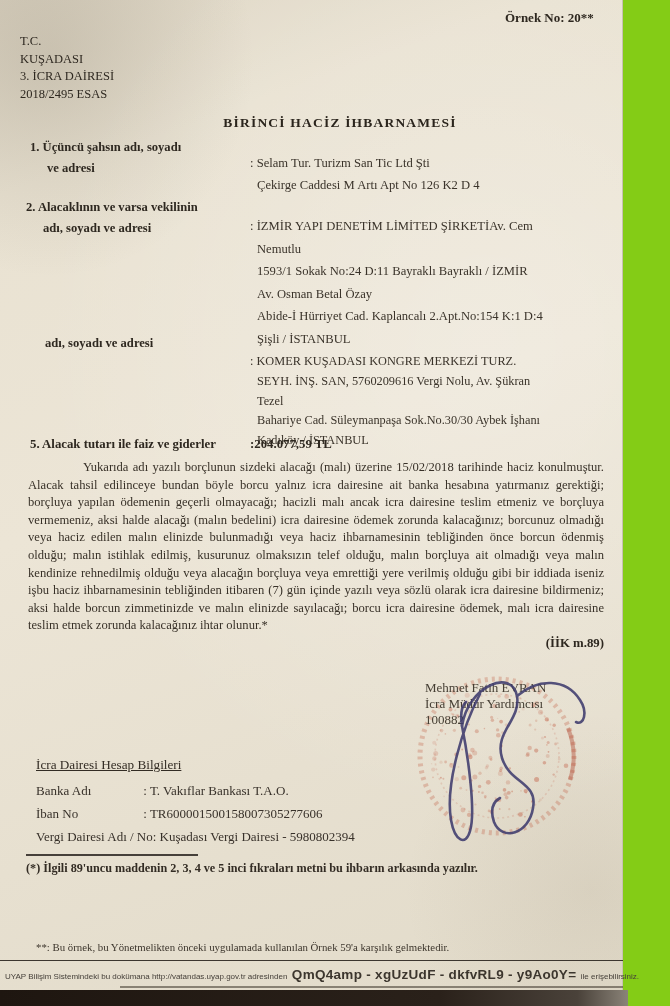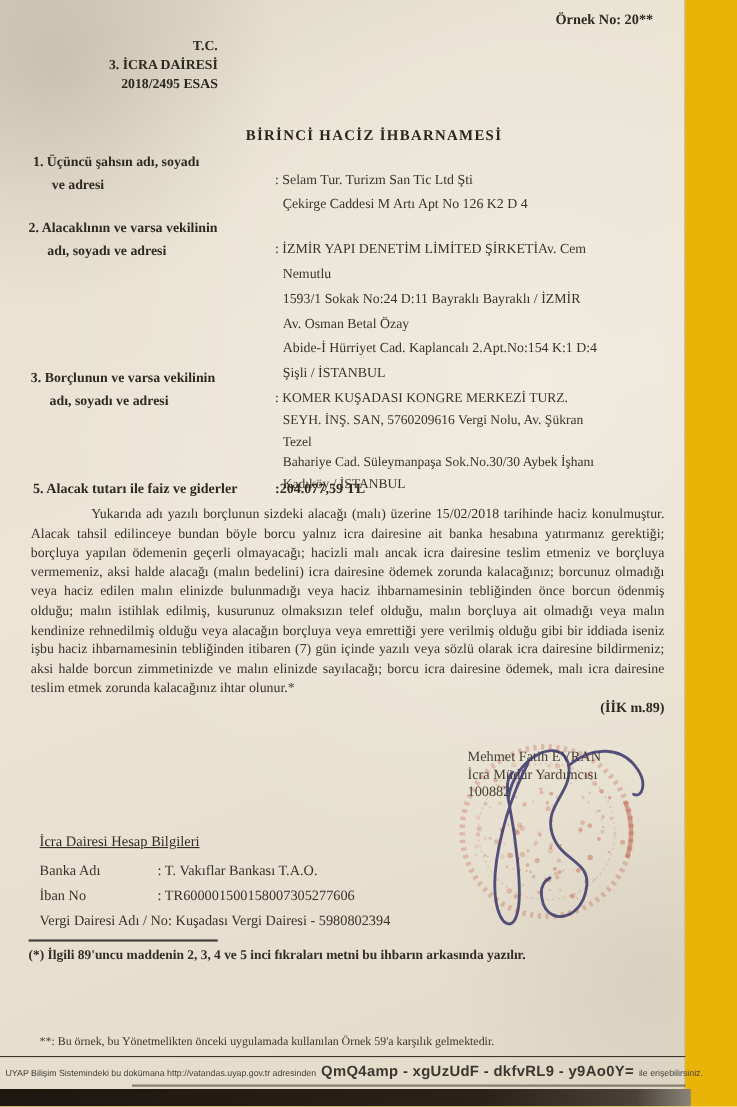--- a/index.html
+++ b/index.html
@@ -1,36 +1,36 @@
 <!DOCTYPE html>
 <html><head>
 <meta charset="utf-8">
 <style>
   * { margin:0; padding:0; box-sizing:border-box; }
   body { width:670px; height:1006px; font-family:"Liberation Serif", serif; }
-  #screen { position:relative; width:670px; height:1006px; background:#eab308; overflow:hidden; }
+  #screen { position:relative; width:670px; height:1006px; background:#84cc16; overflow:hidden; }
 
   
   #paper {
     position:absolute; left:0; top:0; width:623px; height:990px;
     background:
       radial-gradient(120% 80% at 78% 35%, rgba(255,255,255,0.25), rgba(255,255,255,0) 60%),
       radial-gradient(60% 40% at 8% 6%, rgba(90,80,60,0.18), rgba(90,80,60,0) 55%),
       radial-gradient(50% 30% at 95% 90%, rgba(120,105,80,0.10), rgba(120,105,80,0) 60%),
       linear-gradient(160deg, #ddd5c4 0%, #e9e2d2 16%, #ece5d6 45%, #e7e0d0 72%, #e2dbca 100%);
     border-right:1px solid #c8c1b2;
     color:#332c24;
   }
 
   .abs { position:absolute; }
 
   #ornek-no { left:505px; top:10px; font-size:13px; font-weight:700; color:#2e2820; }
 
-  #court-block { left:20px; top:33px; width:178px; text-align:right;
-    font-weight:700; font-size:12.5px; line-height:17.5px; color:#2e2820; }
+  #court-block { left:20px; top:33px; width:178px; text-align:left;
+    font-weight:400; font-size:12.5px; line-height:17.5px; color:#2e2820; }
 
   #doc-title { left:60px; top:115px; width:560px; text-align:center;
     font-weight:700; font-size:13.5px; letter-spacing:1.2px; color:#2b251d; }
 
   .sec-label { font-weight:700; font-size:12.6px; line-height:21px; color:#2e2820; }
   .sec-label .l2 { padding-left:17px; }
   .sec-value { font-size:12.6px; color:#3a332a; }
   .sec-value div { white-space:nowrap; }
   .sec-value .cont { padding-left:7px; }
 
@@ -76,20 +76,21 @@
 </head>
 <body>
 
 <div id="screen">
   <div id="paper">
 
     <div class="abs" id="ornek-no">Örnek No: 20**</div>
 
     <div class="abs" id="court-block">
       <div>T.C.</div>
+      <div>KUŞADASI</div>
       <div>3. İCRA DAİRESİ</div>
       <div>2018/2495 ESAS</div>
     </div>
 
     <div class="abs" id="doc-title">BİRİNCİ HACİZ İHBARNAMESİ</div>
 
     <div class="abs sec-label" id="s1-label">
       <div>1. Üçüncü şahsın adı, soyadı</div>
       <div class="l2">ve adresi</div>
     </div>
@@ -105,21 +106,20 @@
     <div class="abs sec-value" id="s2-value">
       <div>: İZMİR YAPI DENETİM LİMİTED ŞİRKETİAv. Cem</div>
       <div class="cont">Nemutlu</div>
       <div class="cont">1593/1 Sokak No:24 D:11 Bayraklı  Bayraklı / İZMİR</div>
       <div class="cont">Av. Osman Betal Özay</div>
       <div class="cont">Abide-İ Hürriyet Cad. Kaplancalı 2.Apt.No:154 K:1 D:4</div>
       <div class="cont">Şişli / İSTANBUL</div>
     </div>
 
     <div class="abs sec-label" id="s3-label">
-      <div>3. Borçlunun ve varsa vekilinin</div>
       <div class="l2">adı, soyadı ve adresi</div>
     </div>
     <div class="abs sec-value" id="s3-value">
       <div>: KOMER KUŞADASI KONGRE MERKEZİ TURZ.</div>
       <div class="cont">SEYH. İNŞ. SAN, 5760209616  Vergi Nolu, Av. Şükran</div>
       <div class="cont">Tezel</div>
       <div class="cont">Bahariye Cad. Süleymanpaşa Sok.No.30/30 Aybek İşhanı</div>
       <div class="cont">Kadıköy / İSTANBUL</div>
     </div>
 

